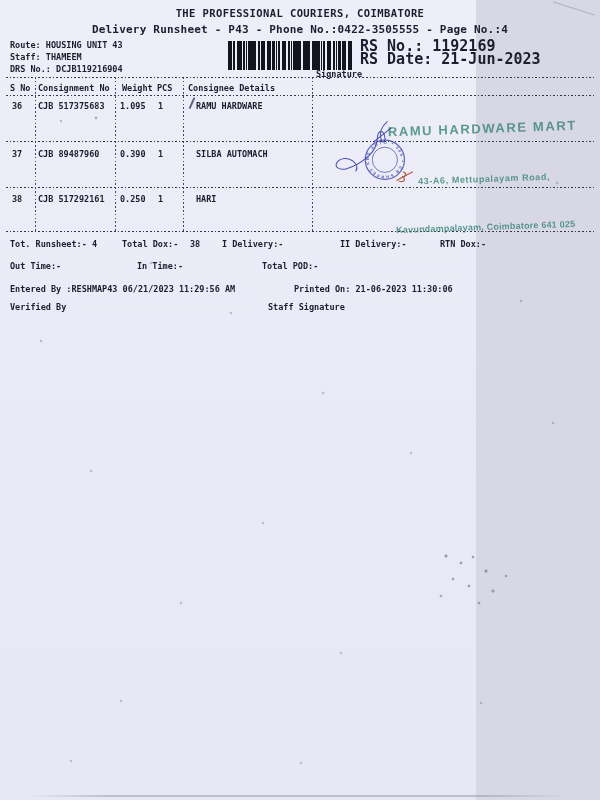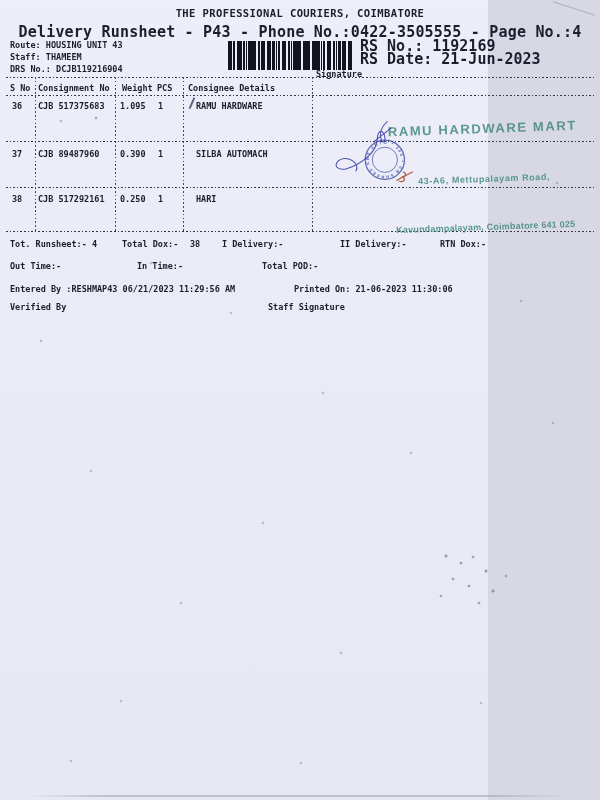--- a/index.html
+++ b/index.html
@@ -5,26 +5,25 @@
   html,body { margin:0; padding:0; }
   body {
     width:600px; height:800px; overflow:hidden;
     font-family:"DejaVu Sans Mono", monospace;
     background:#d8d8e4;
   }
   .page {
     position:relative; width:476px; height:800px;
     background:linear-gradient(180deg,#edeef8 0%,#e9eaf5 55%,#e7e8f3 100%);
     color:#1d1d2d;
-    padding-left:12px;
   }
   .abs { position:absolute; white-space:pre; }
   .doc { font-size:8.5px; font-weight:700; letter-spacing:0; color:#1d1d2d; }
   .title { font-size:10.5px; font-weight:800; width:600px; text-align:center; letter-spacing:0.4px; }
-  .subtitle { font-size:15px; font-weight:800; width:600px; text-align:center; letter-spacing:0.2px; }
+  .subtitle { font-size:11px; font-weight:800; width:600px; text-align:center; letter-spacing:0.2px; }
   .rs { font-size:15px; font-weight:700; }
   .dotline { height:1px; background:repeating-linear-gradient(90deg,#343448 0 1.6px,transparent 1.6px 3.6px); }
   .vline { width:1px; background:repeating-linear-gradient(180deg,#45455c 0 1.6px,transparent 1.6px 3.8px); }
   .barcode {
     background:
       repeating-linear-gradient(90deg,#14141e 0 2px,transparent 2px 5px),
       repeating-linear-gradient(90deg,#14141e 0 1px,transparent 1px 3px),
       repeating-linear-gradient(90deg,#14141e 0 3px,transparent 3px 11px);
   }
   .stamp-green {

